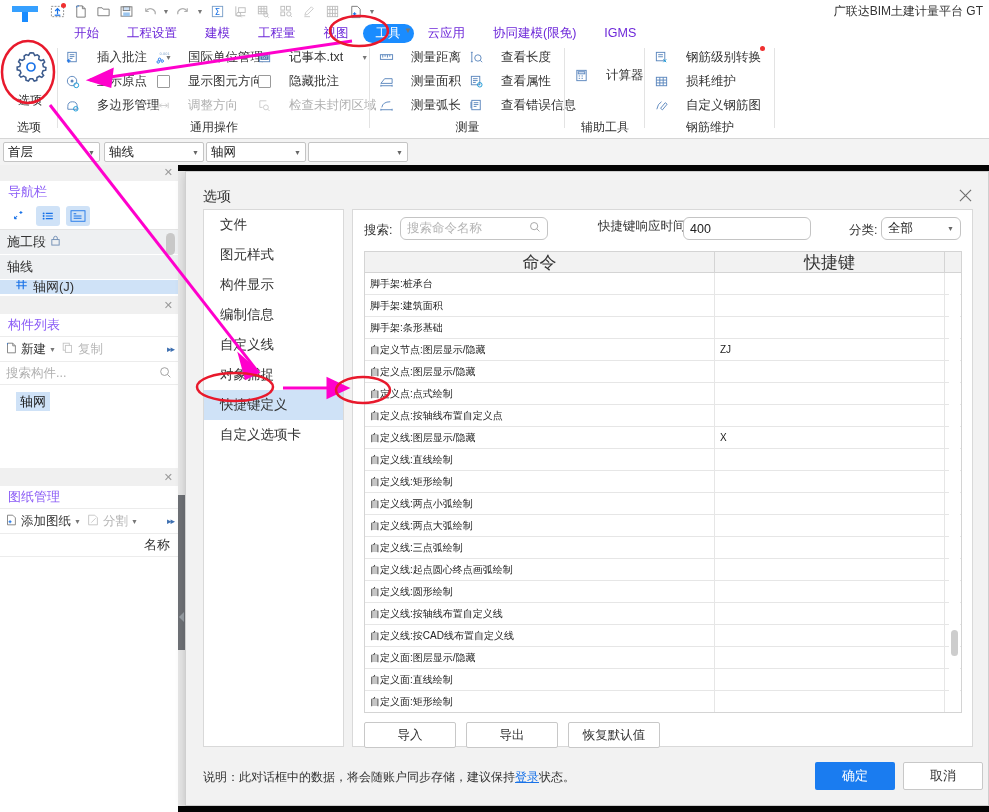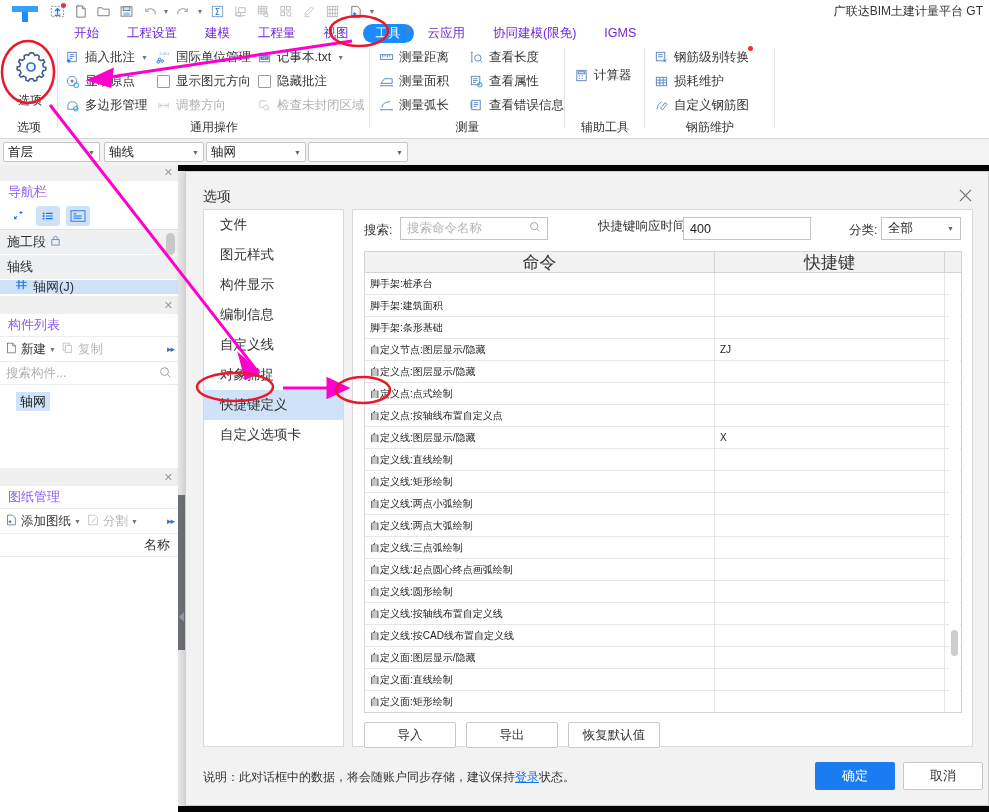--- a/index.html
+++ b/index.html
@@ -20,21 +20,21 @@
   #tabbar{position:absolute;left:0;top:22px;width:989px;height:22px;background:#fff;}
   #tabbar .tabs{position:absolute;left:60px;top:0;display:flex;align-items:center;height:22px;gap:0px;}
   .tab{padding:0 14px;height:21px;line-height:21px;font-size:12.5px;color:#6d28d9;cursor:default;white-space:nowrap;}
   .tab.active{background:#1a8cff;color:#fff;border-radius:10px;padding:0 13px;height:19px;line-height:19px;}
   #collapse-caret{position:absolute;left:404px;top:4px;font-size:8px;color:#777;}
   
   #ribbon{position:absolute;left:0;top:44px;width:989px;height:94px;background:#fff;border-bottom:1px solid #d6d6d6;}
   .rgroup{position:absolute;top:0;height:94px;}
   .rgroup .gsep{position:absolute;right:0;top:4px;width:1px;height:80px;background:#e3e3e3;}
   .glabel{position:absolute;bottom:2px;width:100%;text-align:center;font-size:12px;color:#333;}
-  .ritem{position:absolute;display:flex;align-items:center;gap:4px;font-size:12.5px;color:#333;white-space:nowrap;height:22px;}
+  .ritem{position:absolute;display:flex;align-items:center;gap:16px;font-size:12.5px;color:#333;white-space:nowrap;height:22px;}
   .ritem.dim{color:#b0b0b0;}
   .ritem .ico{width:17px;height:17px;flex:0 0 17px;display:flex;align-items:center;justify-content:center;}
   .ritem .dd{font-size:7px;color:#777;margin-left:2px;}
   .cbx{width:11px;height:11px;border:1px solid #9a9a9a;background:#fff;display:inline-block;border-radius:1px;}
   .reddot{position:absolute;width:5px;height:5px;border-radius:50%;background:#f03030;}
   
   #optbtn{position:absolute;left:4px;top:44px;width:52px;height:74px;}
   #optbtn .gearwrap{position:absolute;left:8px;top:4px;}
   #optbtn .olbl{position:absolute;left:0;top:48px;width:52px;text-align:center;font-size:12px;color:#333;}
   
@@ -76,21 +76,21 @@
   #dlg{position:absolute;left:185px;top:171px;width:804px;height:635px;background:#f2f2f2;
        border:1px solid #cfcfcf;box-sizing:border-box;box-shadow:0 2px 10px rgba(0,0,0,.18);}
   #dlg-title{position:absolute;left:17px;top:16px;font-size:14px;color:#333;}
   #dlg-close{position:absolute;right:12px;top:12px;width:22px;height:22px;display:flex;align-items:center;justify-content:center;color:#6d6d6d;}
   #dlg-sidebar{position:absolute;left:17px;top:37px;width:141px;height:538px;background:#fff;border:1px solid #d9d9d9;box-sizing:border-box;}
   .sideitem{height:30px;line-height:30px;padding-left:16px;font-size:13.5px;color:#333;}
   .sideitem.sel{background:#cfe2f7;}
   #dlg-main{position:absolute;left:166px;top:37px;width:621px;height:538px;background:#fff;border:1px solid #d9d9d9;box-sizing:border-box;}
   #dlg-toprow{position:absolute;left:0;top:0;width:619px;height:38px;}
   .lbl{position:absolute;font-size:12.5px;color:#333;}
-  .inputbox{position:absolute;border:1px solid #c4c4c4;background:#fff;box-sizing:border-box;border-radius:0;
+  .inputbox{position:absolute;border:1px solid #c4c4c4;background:#fff;box-sizing:border-box;border-radius:6px;
             display:flex;align-items:center;padding:0 6px;font-size:12.5px;color:#222;}
   .inputbox.ph{color:#b3b3b3;}
   
   #tbl{position:absolute;left:11px;top:41px;width:598px;height:462px;border:1px solid #d4d4d4;box-sizing:border-box;background:#fff;overflow:hidden;}
   #thead{display:flex;height:21px;background:#f2f2f2;border-bottom:1px solid #d4d4d4;box-sizing:border-box;}
   #thead .th{font-size:17px;color:#333;display:flex;align-items:center;justify-content:center;box-sizing:border-box;}
   #thead .th.c1{width:350px;border-right:1px solid #d4d4d4;}
   #thead .th.c2{width:230px;border-right:1px solid #d4d4d4;}
   #thead .th.c3{flex:1;}
   .trow{display:flex;height:22px;border-bottom:1px solid #e6e6e6;box-sizing:border-box;}

